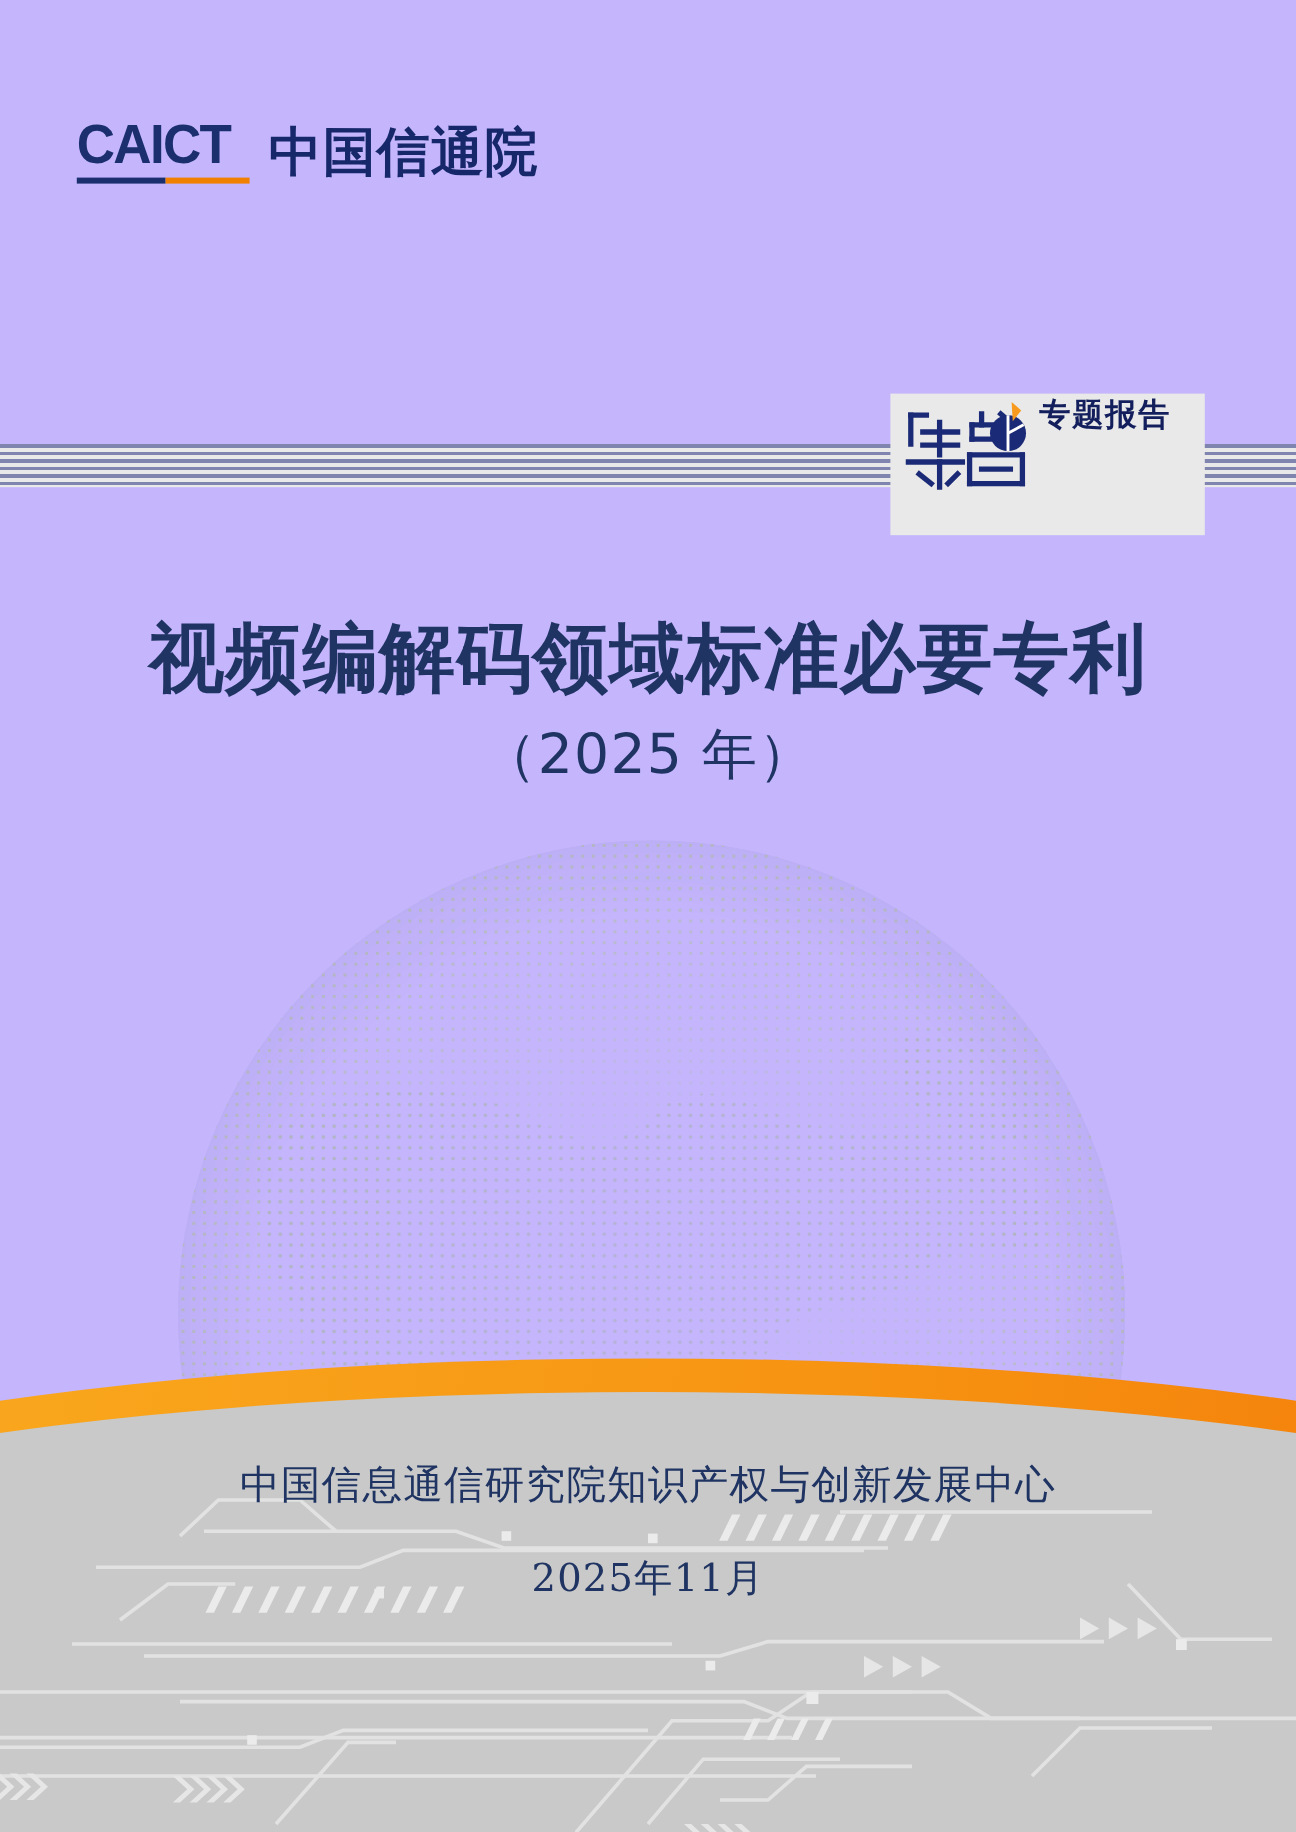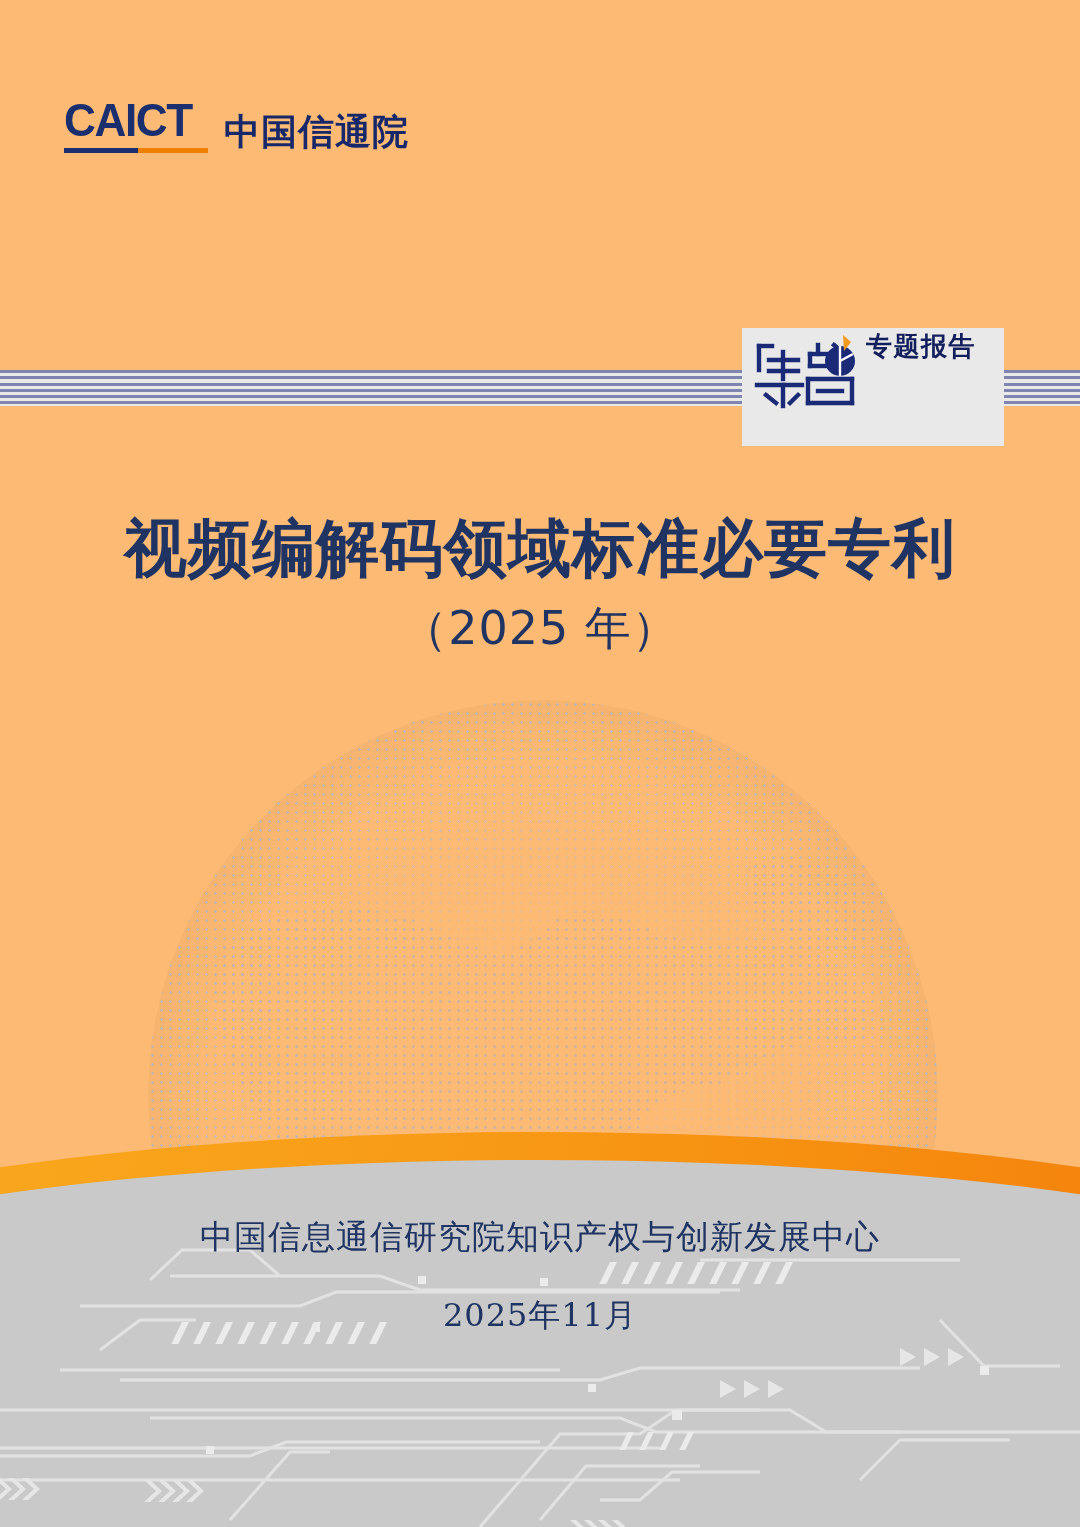--- a/index.html
+++ b/index.html
@@ -2,21 +2,21 @@
 <html><head>
 <meta charset="utf-8">
 <style>
   * { margin:0; padding:0; box-sizing:border-box; }
   html,body { background:#555; }
   .page {
     position:relative;
     width:1080px;
     height:1527px;
     margin:0 auto;
-    background:#fdba74;
+    background:#c4b5fd;
     overflow:hidden;
     font-family:"Liberation Sans", sans-serif;
   }
 
   
   .globe-wrap{
     position:absolute;
     left:148px; top:700px;
     width:790px; height:790px;
     overflow:hidden;
@@ -64,21 +64,21 @@
     transform-origin:left bottom;
   }
   .logo-underline{
     display:flex; height:5px; width:144px; margin-top:5px;
   }
   .logo-underline span:first-child{ flex:1.05; background:#1b2f6e; }
   .logo-underline span:last-child{ flex:1; background:#f08100; }
   .logo-cn{
     font-family:"DejaVu Sans", sans-serif;
     font-weight:bold;
-    font-size:36px;
+    font-size:44px;
     color:#16286a;
     margin-left:16px;
     line-height:1;
     letter-spacing:1px;
     position:relative; top:-3px;
   }
 
   
   .band{
     position:absolute;

